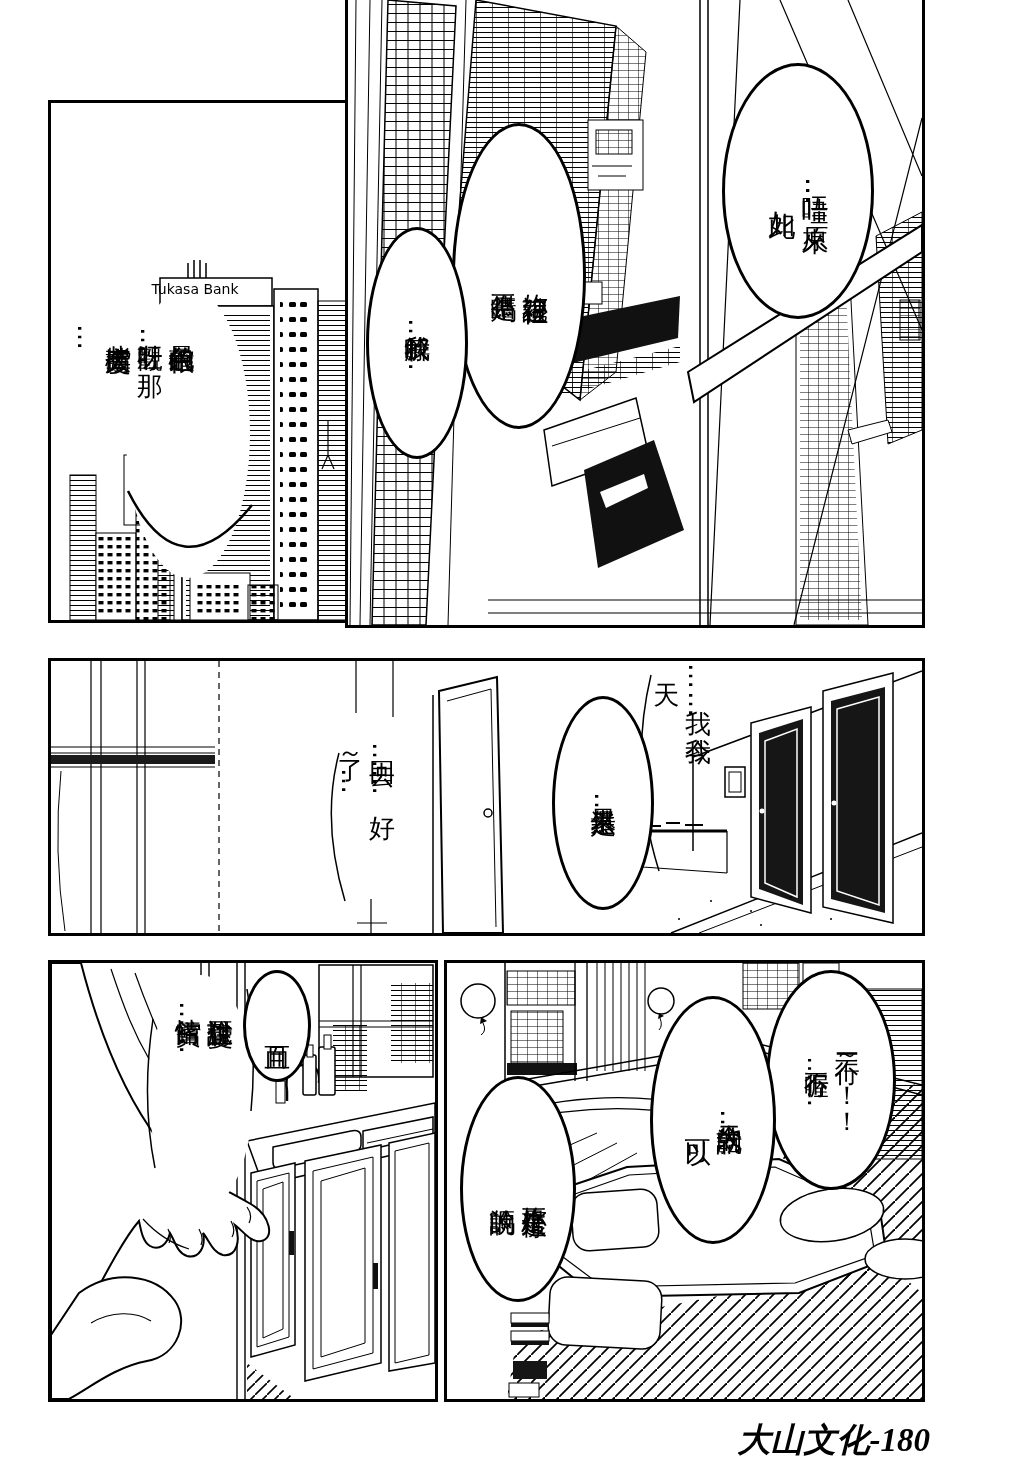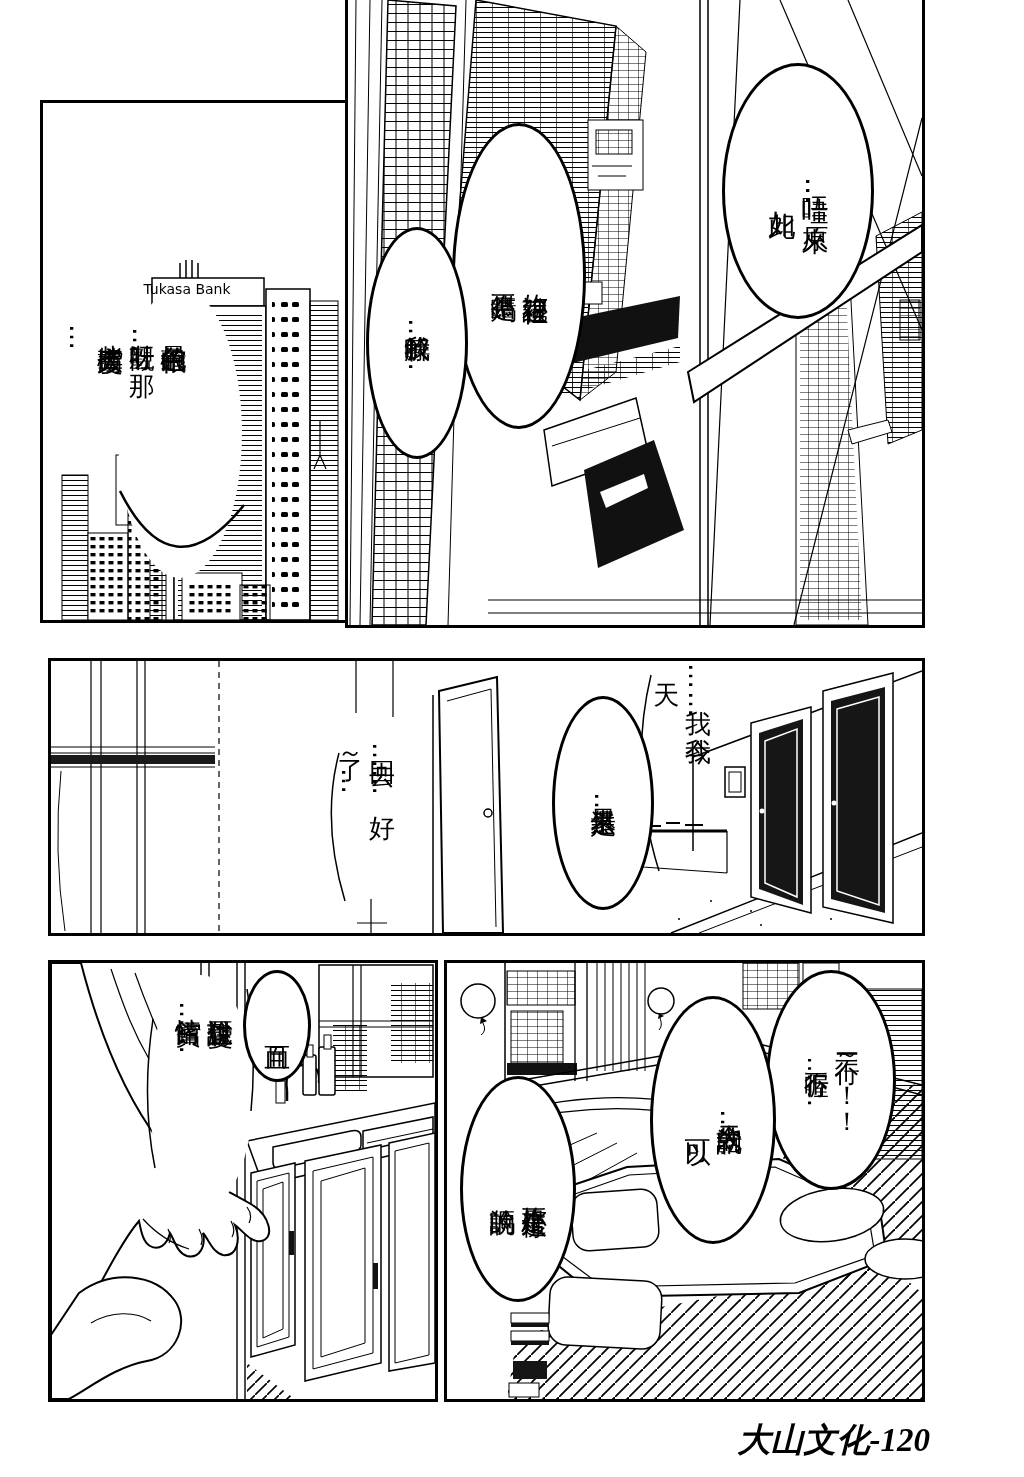--- a/index.html
+++ b/index.html
@@ -18,21 +18,21 @@
   .sign{position:absolute;font-size:14px;letter-spacing:0;z-index:4;
         display:flex;align-items:center;justify-content:center}
   .caption{position:absolute;font-family:"Liberation Serif","DejaVu Serif",serif;
            font-style:italic;font-weight:bold;font-size:33px;z-index:5}
 </style>
 </head>
 <body>
 
 <div class="page">
 
-  <div class="panel" id="p-city" style="left:40px;top:100px;width:320px;height:523px">
+  <div class="panel" id="p-city" style="left:48px;top:100px;width:320px;height:523px">
     <svg class="art" viewBox="0 0 276 517">
       <defs>
         <pattern id="p1h" width="6" height="5" patternUnits="userSpaceOnUse">
           <path d="M0 2.5H6" stroke="#000" stroke-width="1"></path>
         </pattern>
         <pattern id="p1d" width="9" height="8" patternUnits="userSpaceOnUse">
           <rect x="1.5" y="2" width="5" height="3.4" fill="#000"></rect>
         </pattern>
         <pattern id="p1w" width="24" height="15" patternUnits="userSpaceOnUse">
           <rect x="3" y="4" width="7" height="5" rx="1.5" fill="#000"></rect>
@@ -332,14 +332,14 @@
     <div class="bubble" style="left:203px;top:33px;width:126px;height:248px">
       <div class="btext">今天的話就…
 可以</div>
     </div>
     <div class="bubble" style="left:13px;top:113px;width:116px;height:226px">
       <div class="btext">妳不是這樣
 說的嗎</div>
     </div>
   </div>
 
-  <div class="caption" style="left:660px;top:1418px;width:270px;text-align:right">大山文化-120</div>
+  <div class="caption" style="left:660px;top:1418px;width:270px;text-align:right">大山文化-180</div>
 </div>
 
 </body></html>

